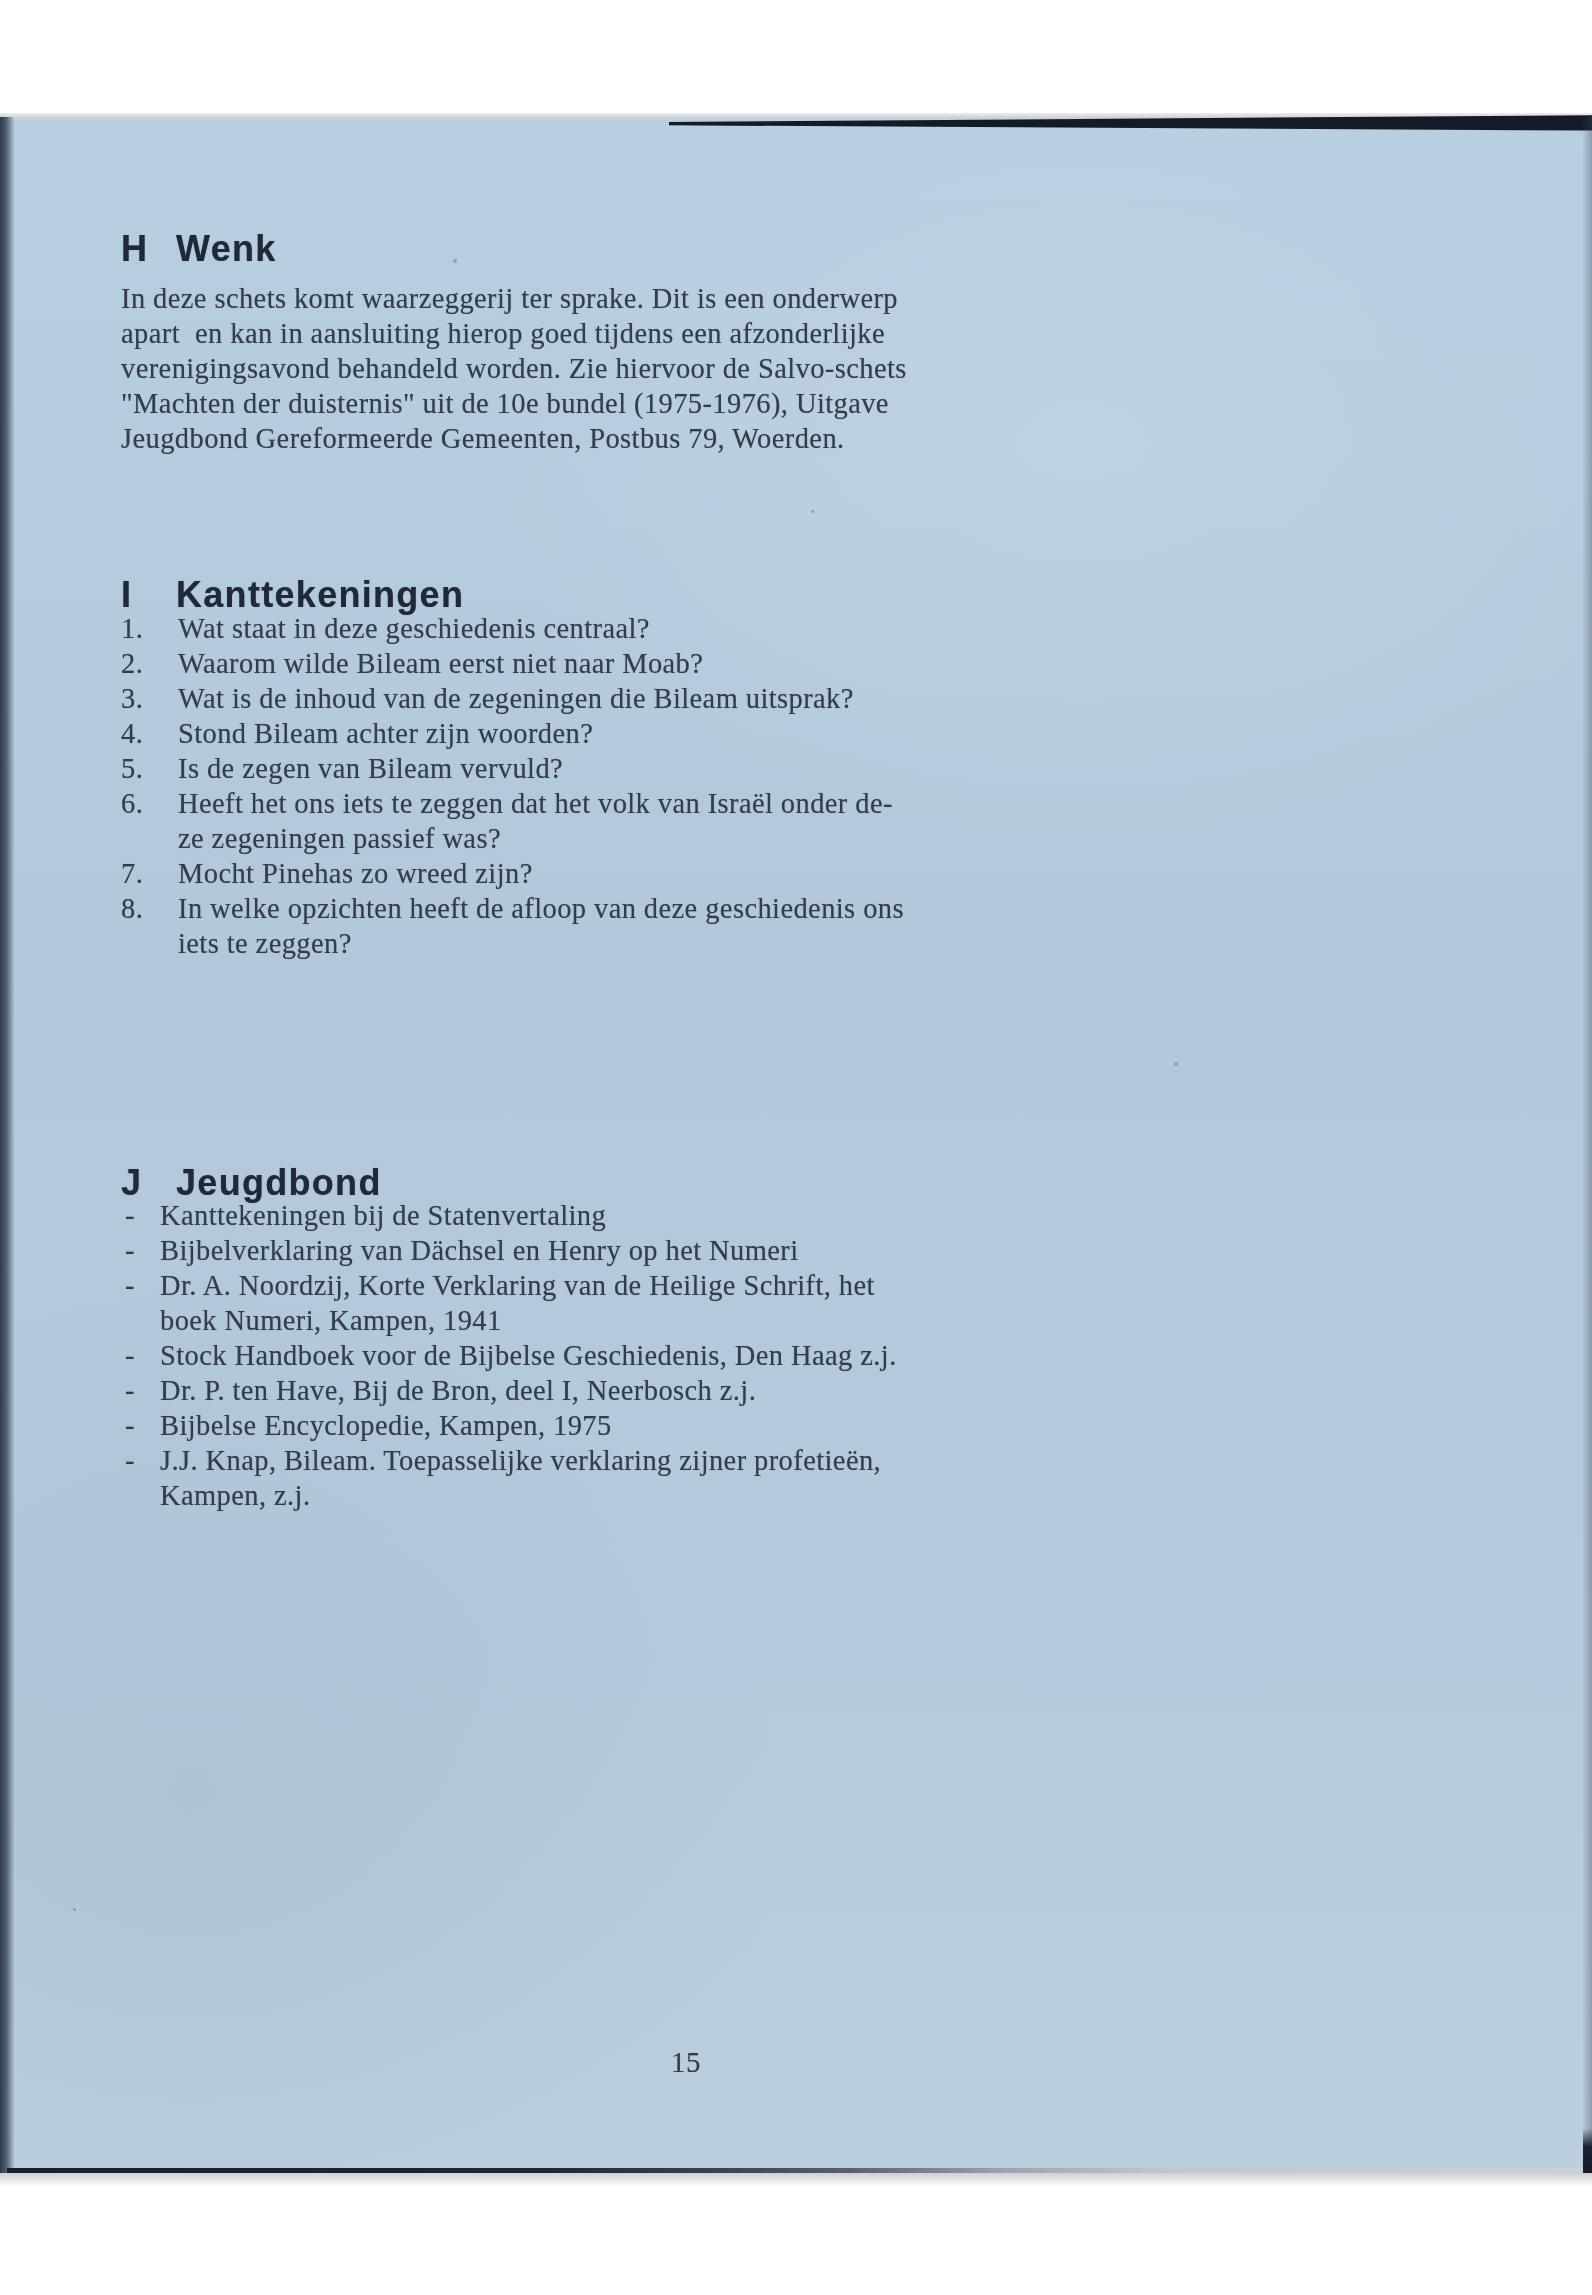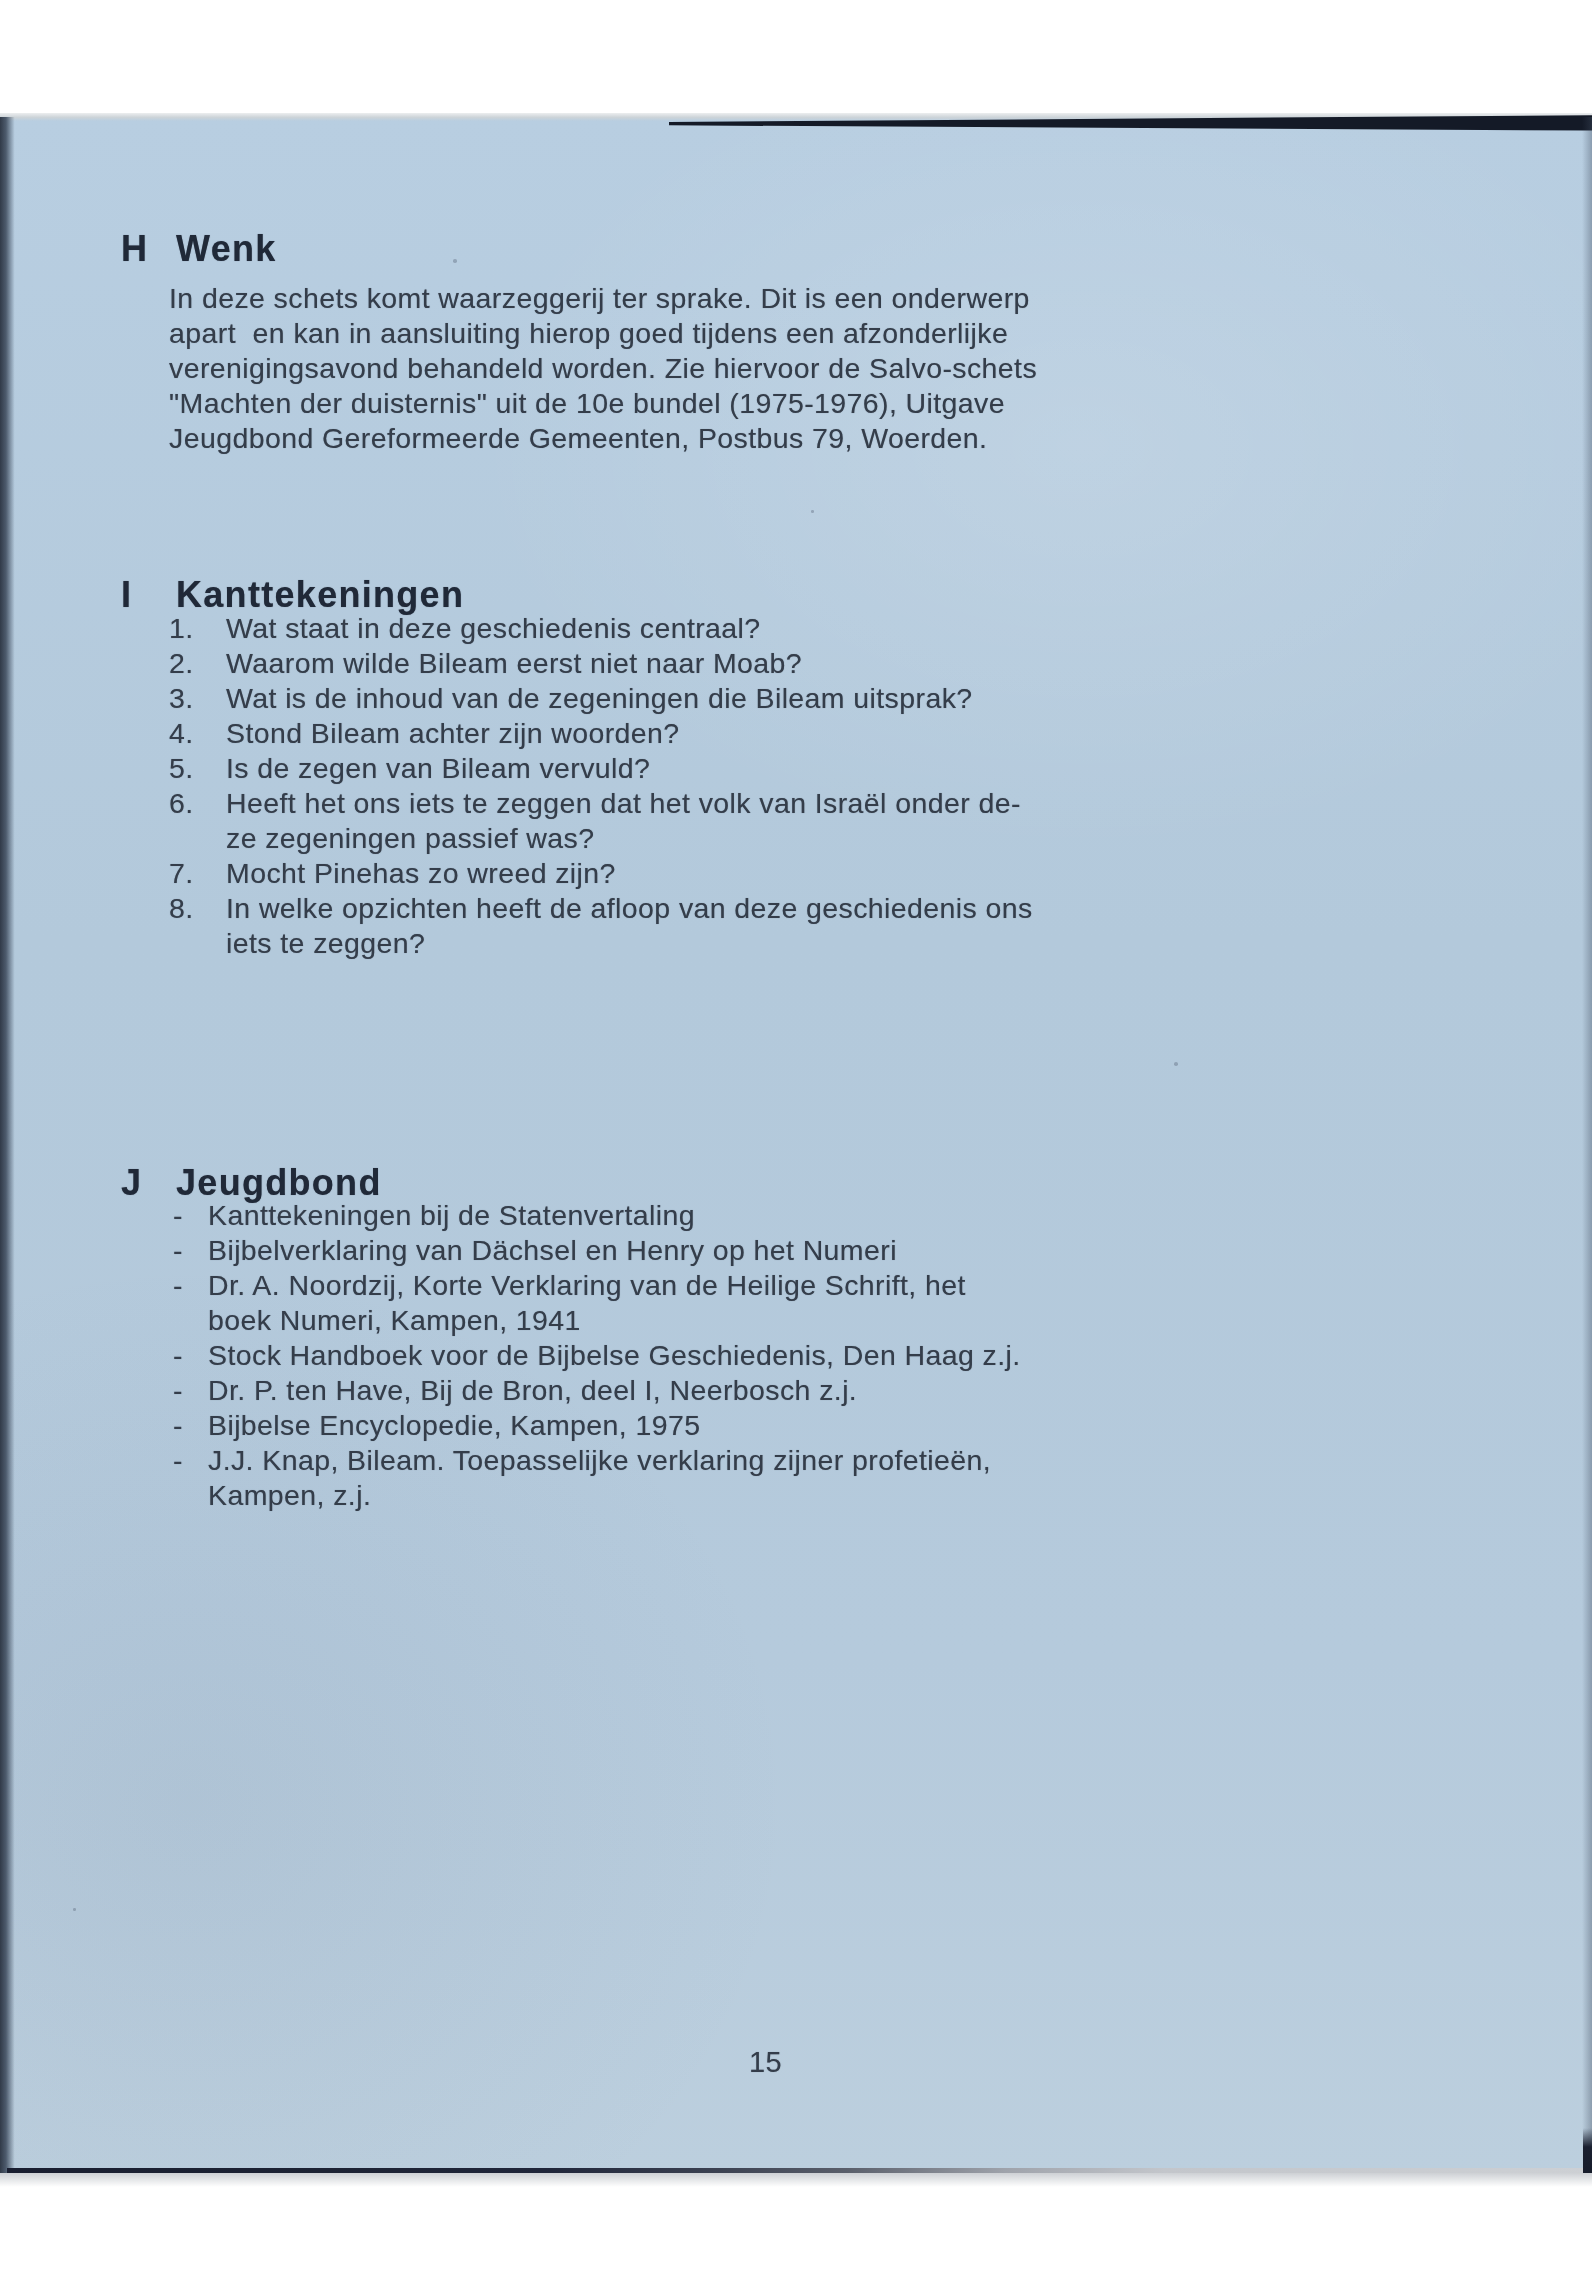--- a/index.html
+++ b/index.html
@@ -82,28 +82,27 @@
   .below-strip {
     position: absolute;
     left: 0;
     top: 2173px;
     width: 1592px;
     height: 14px;
     background: linear-gradient(180deg, #cdd0d4, #ffffff);
   }
   
   .mono {
-    font-family: Liberation Sans, sans-serif;
+    font-family: Liberation Serif, serif;
     font-size: 28.5px;
     line-height: 35px;
     letter-spacing: 0.4px;
     color: #343d4a;
     text-shadow: 0 0 0.9px rgba(52,61,74,0.45);
     white-space: pre;
-    margin-left: 48px;
   }
   .tline { white-space: pre; }
   
   .sec-heading {
     position: absolute;
     left: 121px;
     display: flex;
     font-family: "Liberation Sans", sans-serif;
     font-weight: bold;
     font-size: 36px;
@@ -116,21 +115,21 @@
   
   .para      { position: absolute; left: 121px; top: 164px; }
   .questions { position: absolute; left: 121px; top: 494px; }
   .q-row  { display: flex; }
   .q-num  { width: 57px; flex: 0 0 auto; }
   .lit       { position: absolute; left: 125px; top: 1081px; }
   .lit-row    { display: flex; }
   .lit-bullet { width: 35px; flex: 0 0 auto; }
   .page-number {
     position: absolute;
-    left: 701px;
+    left: 671px;
     top: 1928px;
     font-size: 29px;
   }
   
   .speck {
     position: absolute;
     border-radius: 50%;
     background: rgba(58,68,88,0.30);
   }
 </style>

